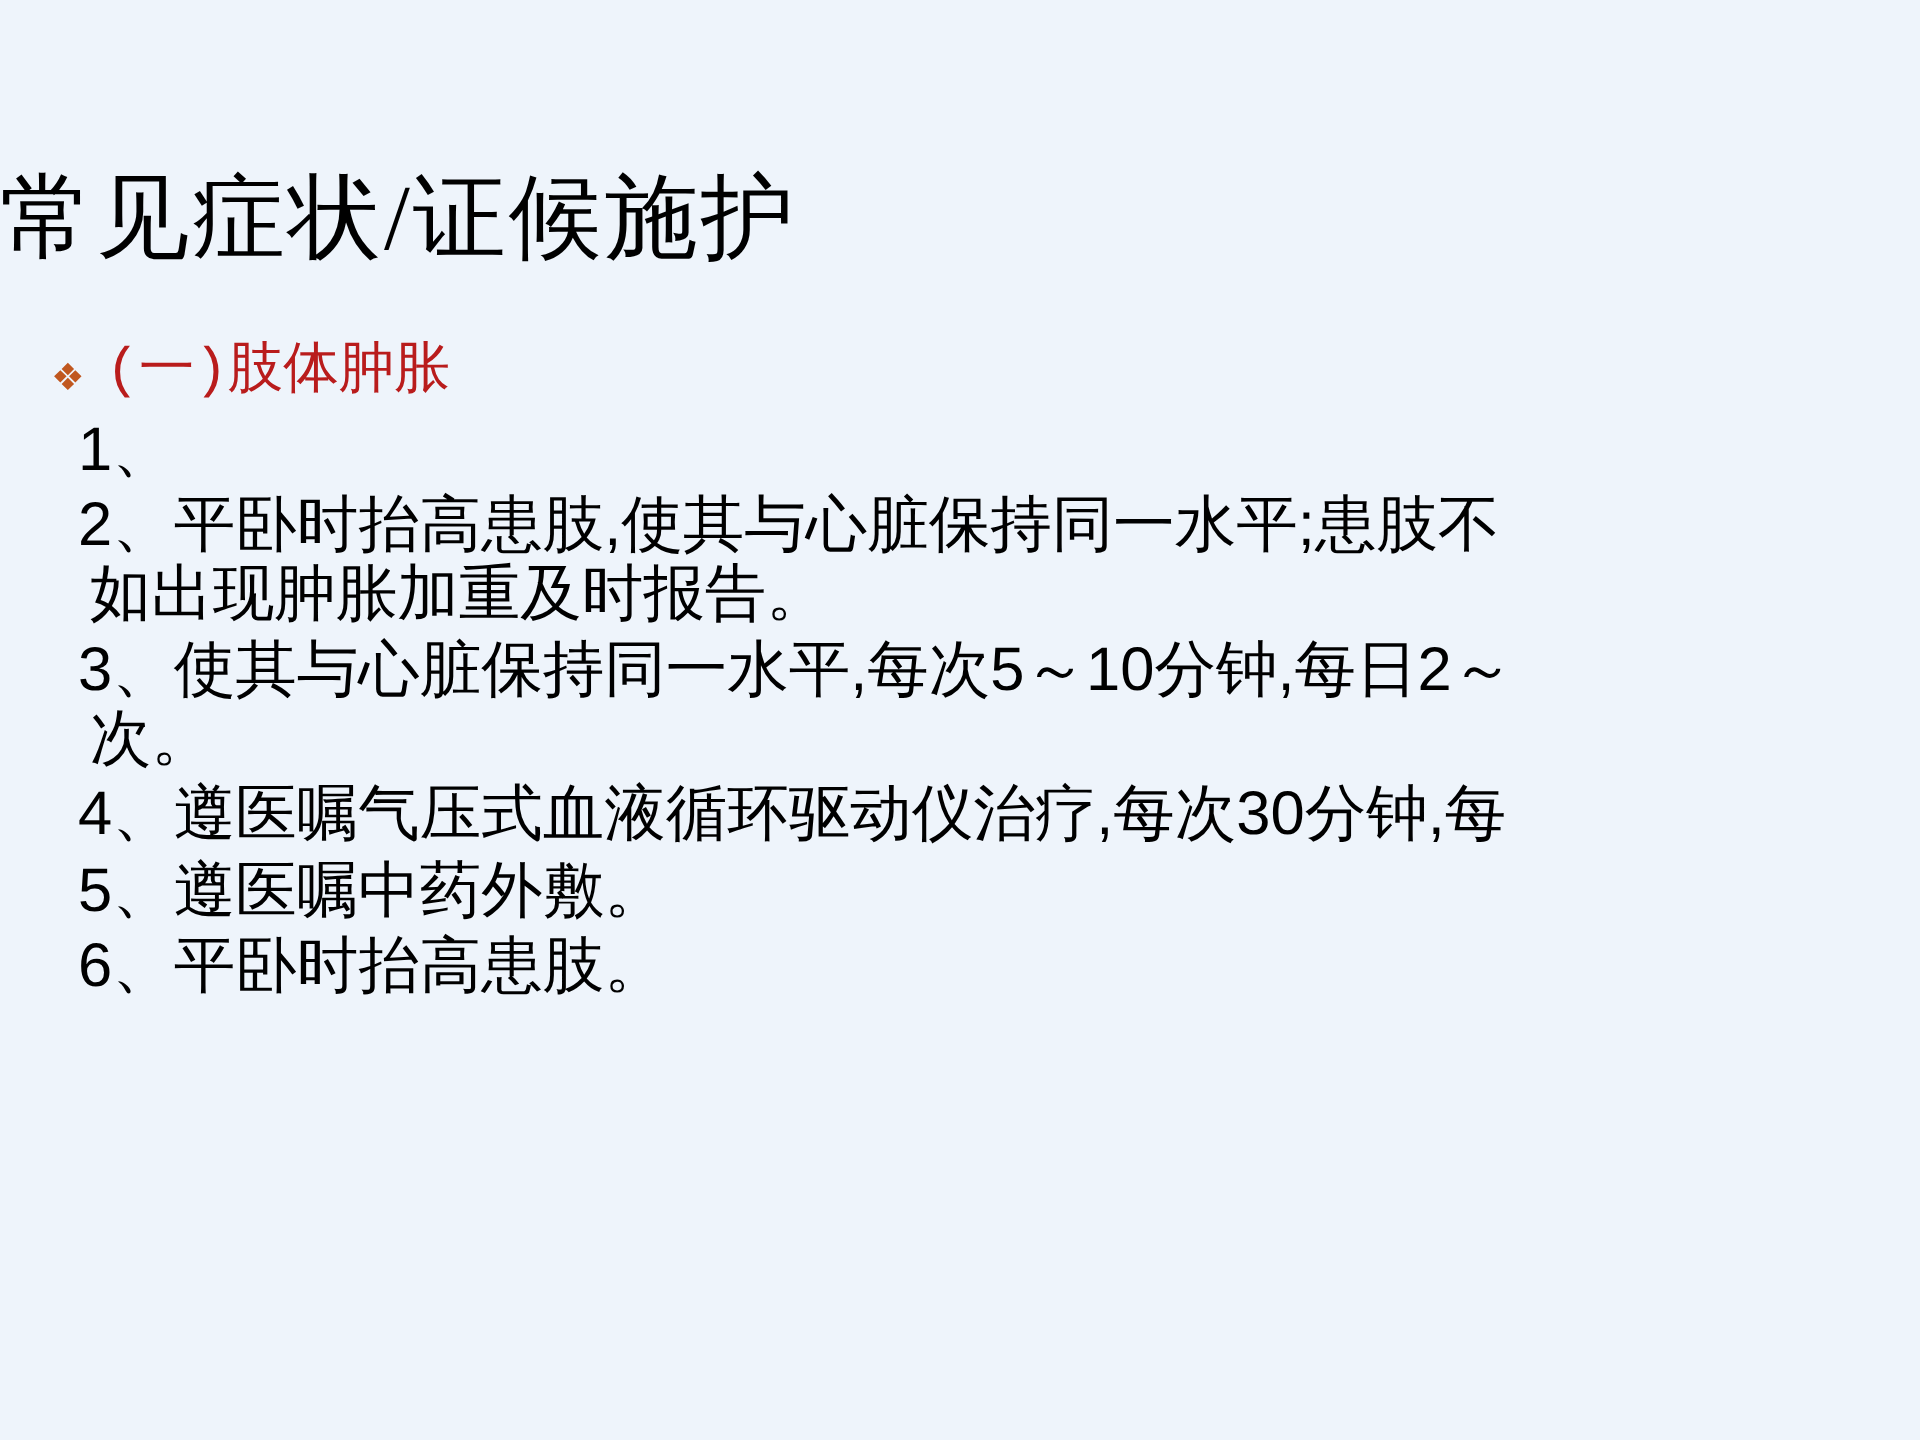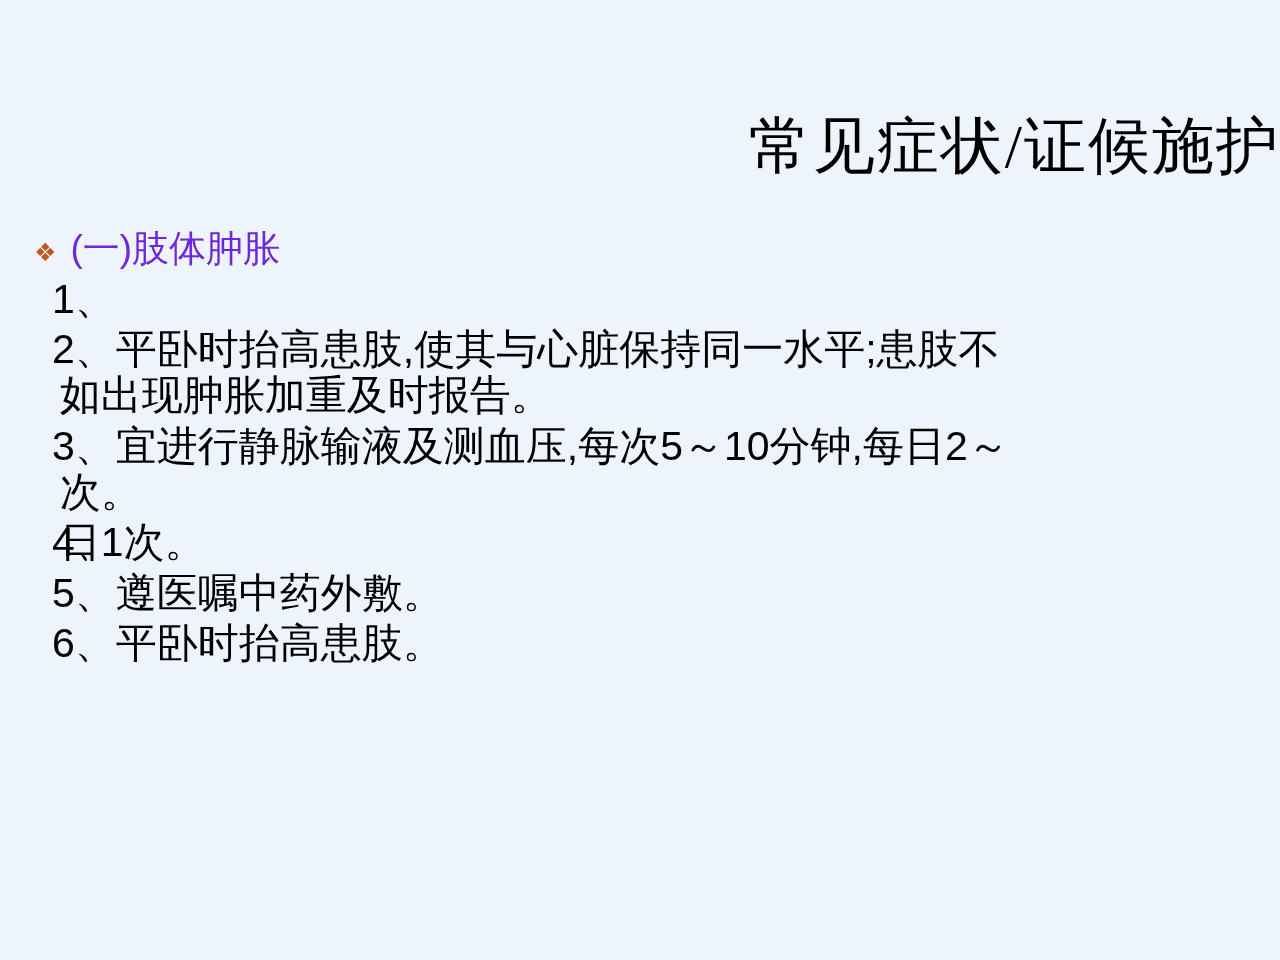--- a/index.html
+++ b/index.html
@@ -16,21 +16,21 @@
   .slide {
     position: relative;
     width: 1280px;
     height: 960px;
     box-sizing: border-box;
     background: #eef4fb;
     padding: 0;
   }
   .slide-title {
     width: 100%;
-    text-align: right;
+    text-align: left;
     font-family: "Liberation Serif", serif;
     font-size: 62px;
     font-weight: 400;
     color: #000000;
     letter-spacing: 2px;
     margin: 0;
     padding-top: 112px;
     line-height: 1.1;
   }
   .body-block {
@@ -48,21 +48,22 @@
   .diamond-marker {
     color: #c0571f;
     font-size: 25px;
     line-height: 1;
     padding-top: 12px;
     margin-right: 14px;
     flex: 0 0 auto;
   }
   .bullet-text {
     font-size: 37px;
-    color: #6d28d9;
+    color: #b91c1c;
+    font-family: Liberation Mono, monospace;
   }
   .num-item {
     display: flex;
     align-items: flex-start;
     font-size: 41px;
     color: #000000;
     line-height: 1.13;
     margin: 0 0 4px 0;
     padding-left: 18px;
   }
@@ -103,29 +104,29 @@
       <span class="num">2、</span>
       <span class="txt">
         <span>平卧时抬高患肢,使其与心脏保持同一水平;患肢不</span>
         <span class="wrap2">如出现肿胀加重及时报告。</span>
       </span>
     </div>
 
     <div class="num-item">
       <span class="num">3、</span>
       <span class="txt">
-        <span>宜进行静脉输液及测血压,每次5～10分钟,每日2～</span>
+        <span>使其与心脏保持同一水平,每次5～10分钟,每日2～</span>
         <span class="wrap2">次。</span>
       </span>
     </div>
 
     <div class="num-item">
       <span class="num">4、</span>
       <span class="txt">
-        <span class="wrap2">日1次。</span>
+        <span>遵医嘱气压式血液循环驱动仪治疗,每次30分钟,每</span>
       </span>
     </div>
 
     <div class="num-item">
       <span class="num">5、</span>
       <span class="txt">
         <span>遵医嘱中药外敷。</span>
       </span>
     </div>
 

